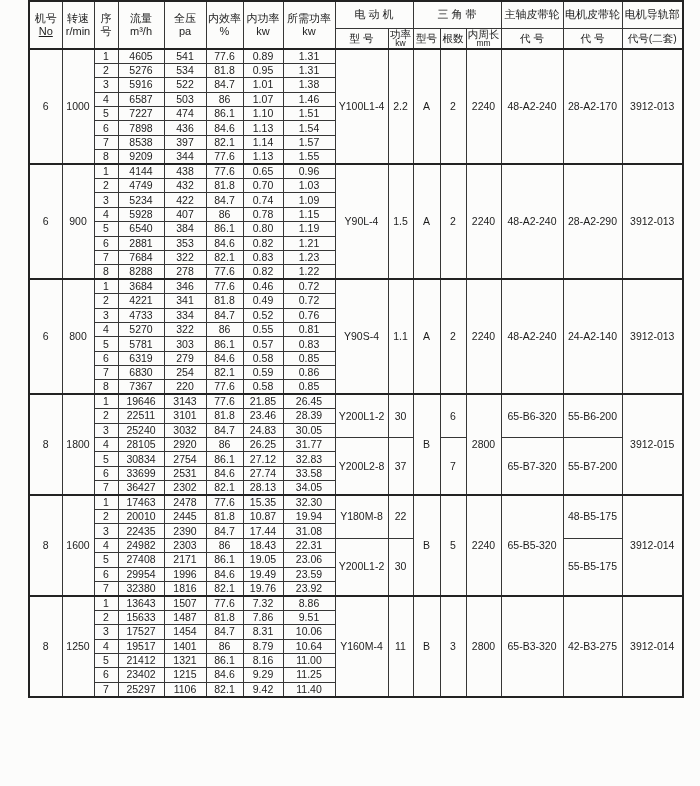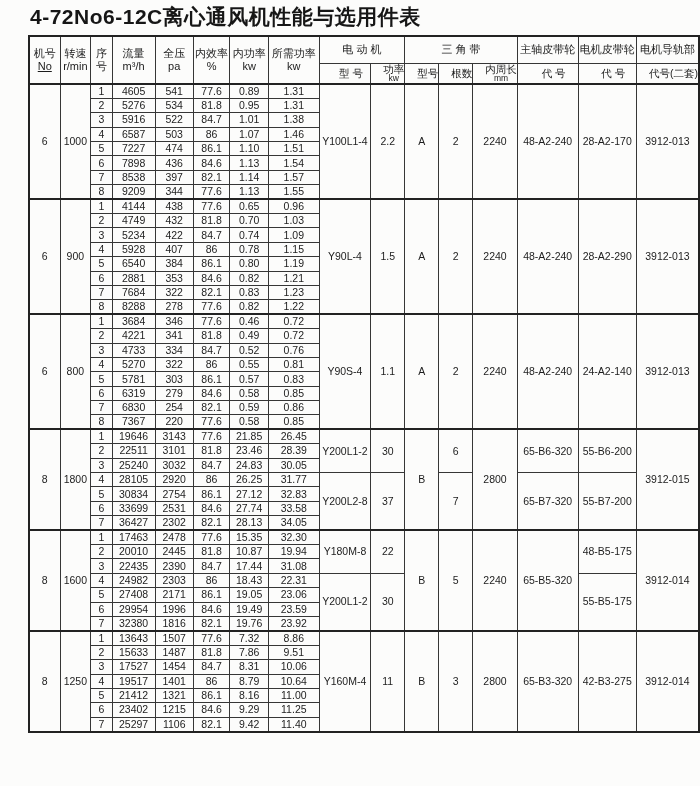--- a/index.html
+++ b/index.html
@@ -32,33 +32,32 @@
     text-align: center;
     vertical-align: middle;
     font-weight: normal;
     font-size: 10.5px;
     line-height: 1.05;
     overflow: hidden;
     white-space: nowrap;
   }
   .perf thead { border-bottom: 2px solid #222; }
   .perf thead tr.h1 th { height: 27px; font-size: 11px; }
-  .perf thead tr.h2 th { height: 21px; font-size: 10.5px; padding-left: 12px; }
+  .perf thead tr.h2 th { height: 21px; font-size: 10.5px; }
   .perf tbody { border-top: 2px solid #222; }
   .perf tbody td { height: 14.4px; }
   .ln { display: block; }
   .sub { display: block; font-size: 8.5px; line-height: 1; margin-top: -1px; }
   .underline { text-decoration: underline; }
   .hdr2 .ln { line-height: 1.15; }
 </style>
 </head>
 <body>
 
 <div class="page">
-  <div class="title">4-72No6-12C离心通风机性能与选用件表</div>
 
   <table class="perf" id="perf-table">
     <colgroup>
       <col style="width:33px">
         <col style="width:32px">
         <col style="width:24px">
       <col style="width:46px">
         <col style="width:42px">
         <col style="width:37px">
       <col style="width:40px">

